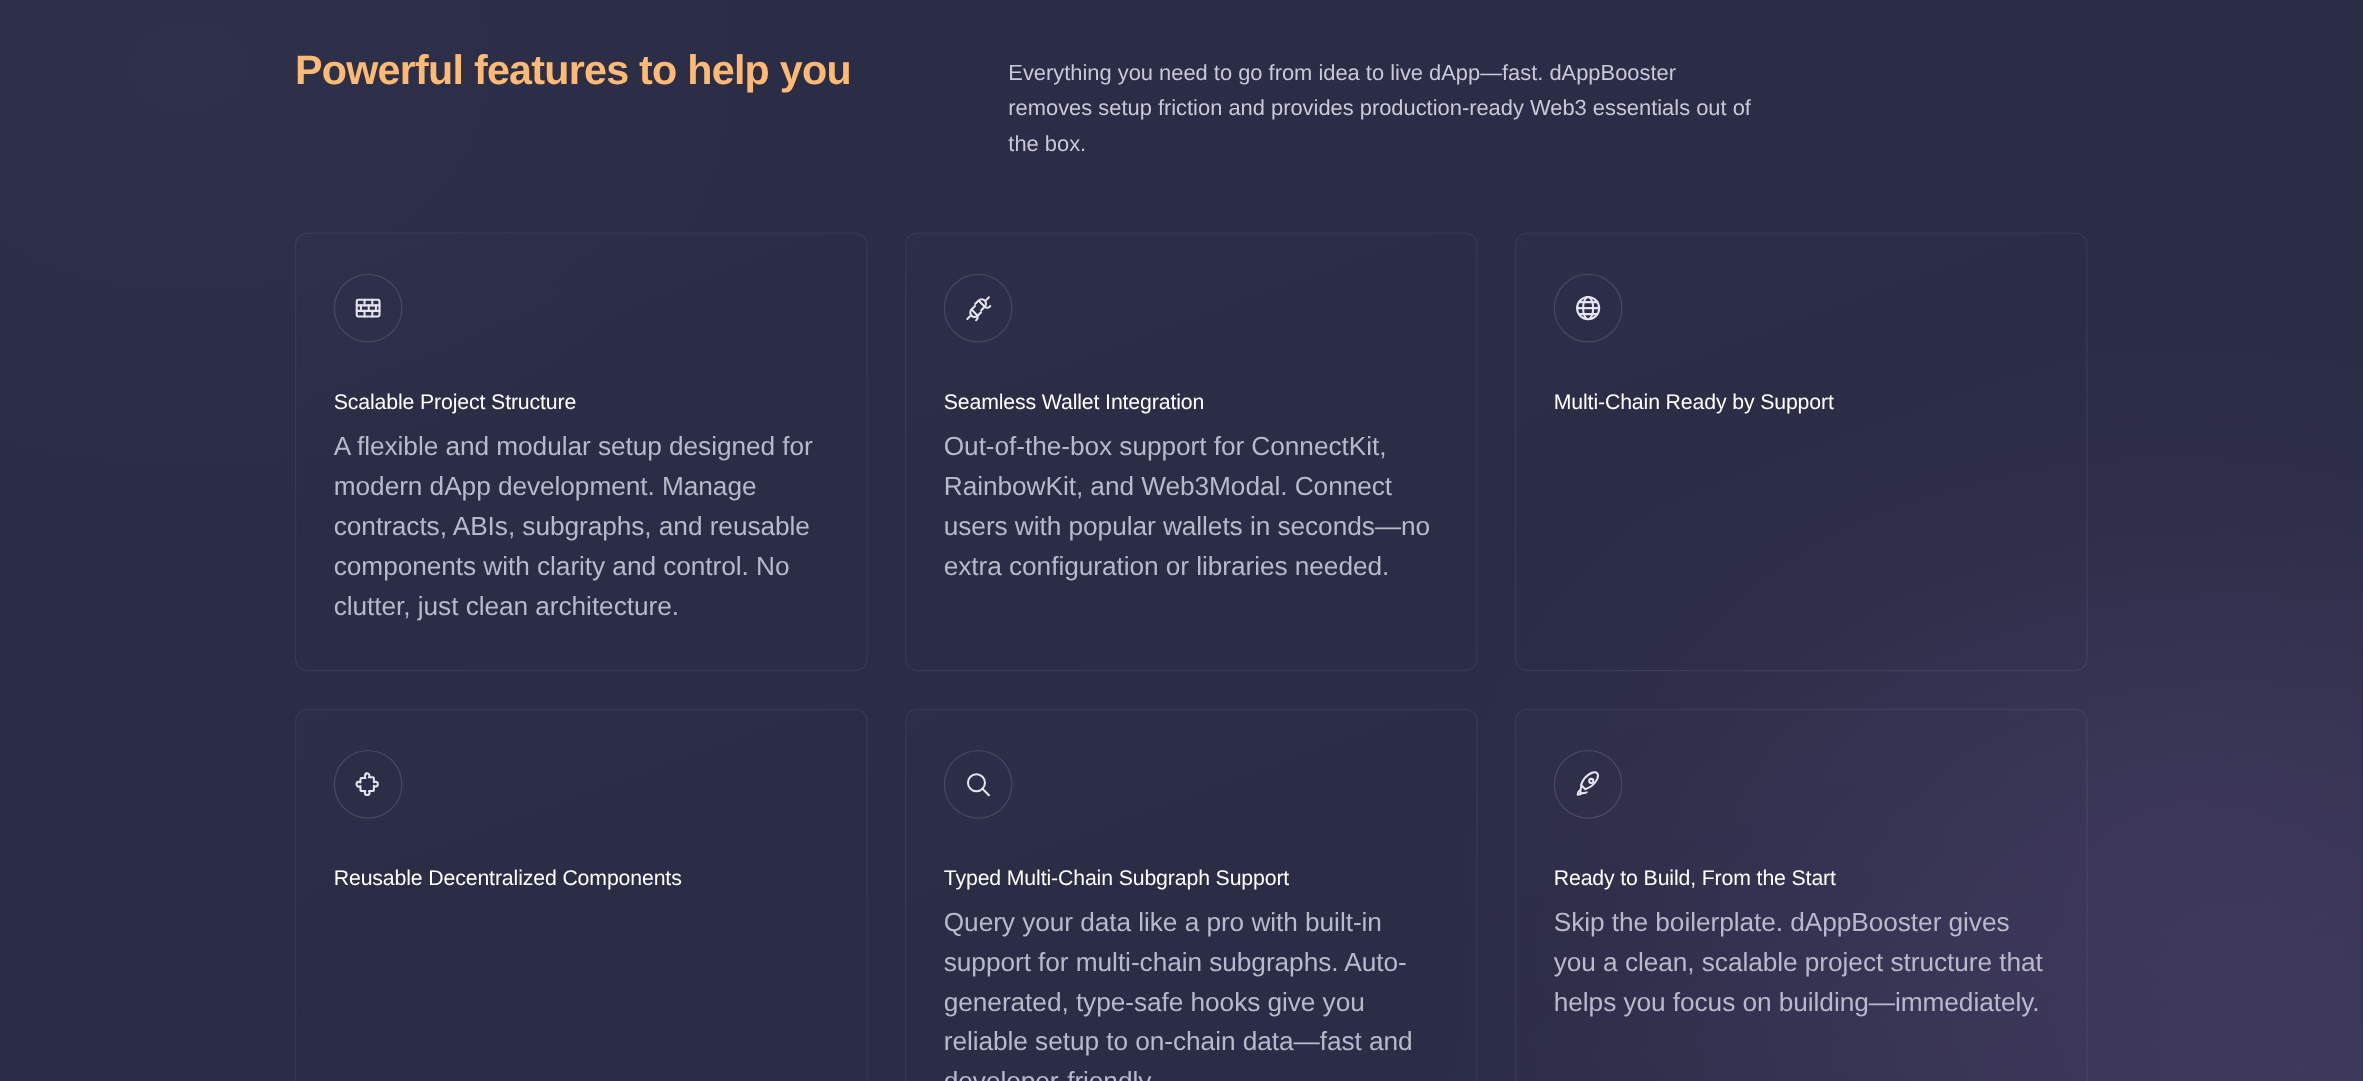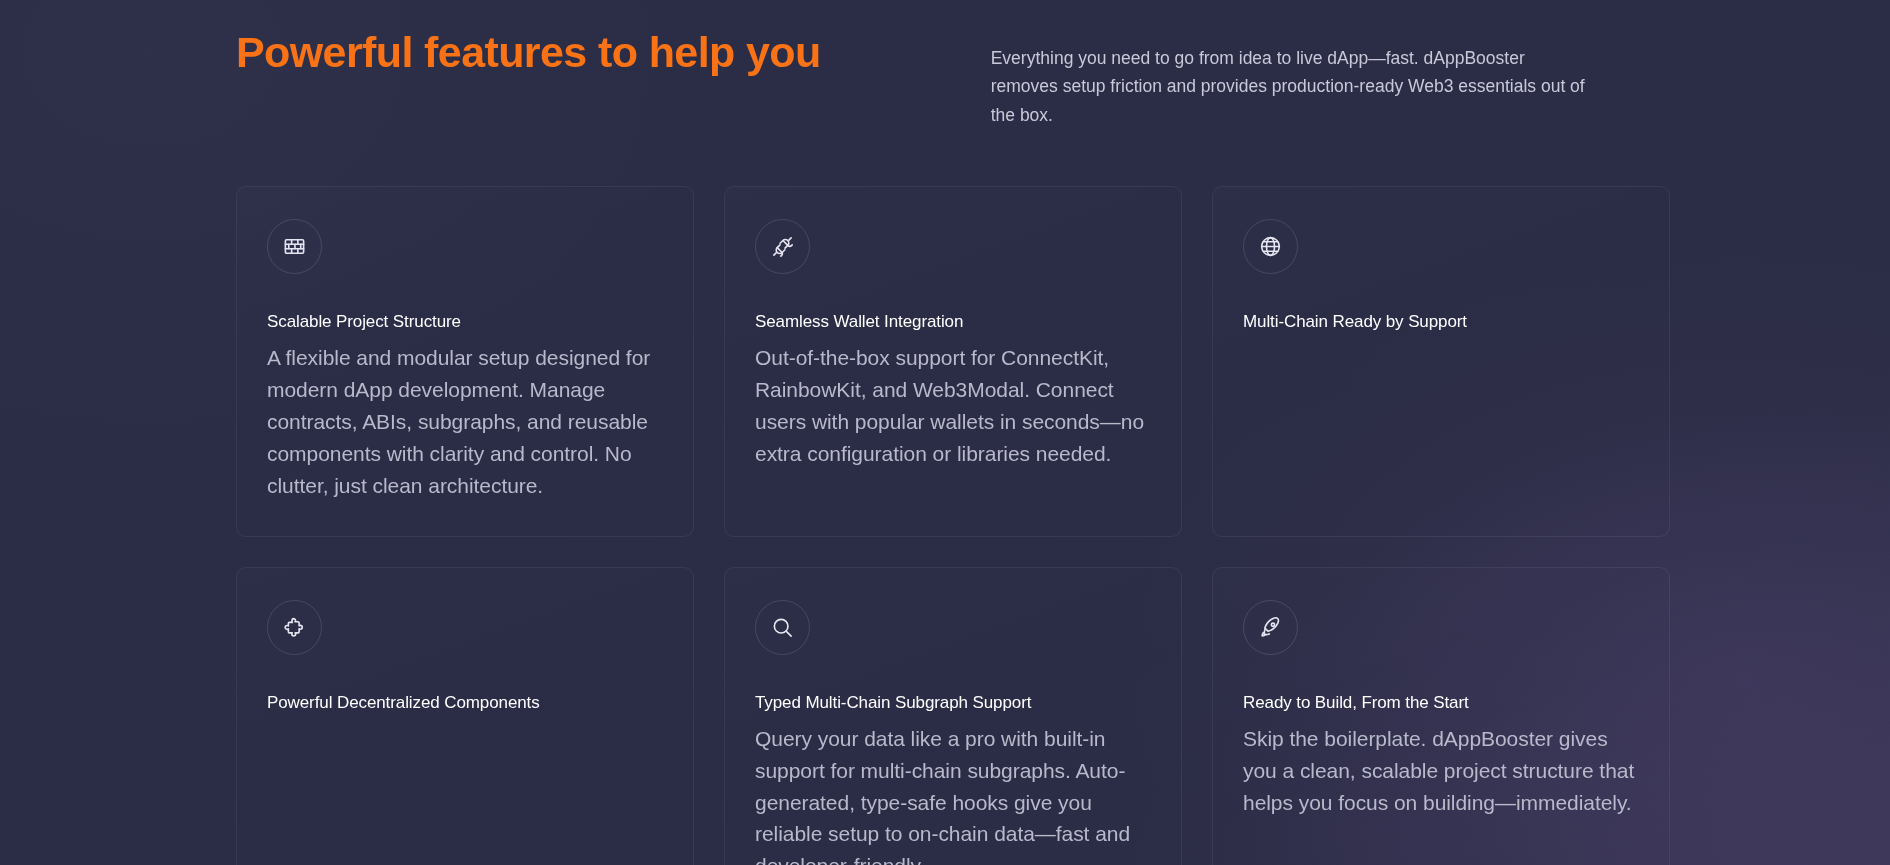--- a/index.html
+++ b/index.html
@@ -40,38 +40,38 @@
 
   
   .header {
     display: flex;
     align-items: flex-start;
     padding: 28px 220px 0 236px;
     gap: 126px;
   }
 
   .headline {
-    font-size: 43px;
+    font-size: 33px;
     line-height: 1.12;
     font-weight: 700;
     letter-spacing: -0.6px;
-    color: #f97316;
+    color: #fdba74;
     max-width: 680px;
     flex: 0 0 auto;
+    margin-top: 10px;
   }
   .headline .line { display: block; }
 
   .intro {
     font-size: 17.5px;
     line-height: 1.62;
     color: #c9c9da;
     max-width: 600px;
     padding-top: 16px;
     flex: 0 0 auto;
-    margin-left: 44px;
   }
 
   
   .grid {
     margin: 57px 0 0 0;
     padding: 0 220px 0 236px;
     display: grid;
     grid-template-columns: repeat(3, 1fr);
     column-gap: 30px;
     row-gap: 30px;
@@ -185,21 +185,21 @@
       </div>
       <div class="card-title">Multi-Chain Ready by Support</div>
     </div>
 
     <div class="card">
       <div class="icon-circle">
         <svg viewBox="0 0 24 24" aria-hidden="true">
           <path d="M9.6 3.4a2 2 0 0 1 3.5 1.3c0 .5-.2.9-.5 1.3h3.2a1 1 0 0 1 1 1v3.3c.4-.3.8-.5 1.3-.5a2 2 0 0 1 0 4c-.5 0-.9-.2-1.3-.5v3.3a1 1 0 0 1-1 1h-3.1c.3.4.5.8.5 1.3a2 2 0 0 1-4 0c0-.5.2-.9.5-1.3H6.6a1 1 0 0 1-1-1v-3.2c-.4.3-.8.5-1.3.5a2 2 0 0 1 0-4c.5 0 .9.2 1.3.5V7.7a1 1 0 0 1 1-1h3.2c-.3-.4-.5-.8-.5-1.3 0-.8.4-1.5 1.1-1.9"></path>
         </svg>
       </div>
-      <div class="card-title">Powerful Decentralized Components</div>
+      <div class="card-title">Reusable Decentralized Components</div>
     </div>
 
     <div class="card">
       <div class="icon-circle">
         <svg viewBox="0 0 24 24" aria-hidden="true">
           <circle cx="10.6" cy="10.6" r="7.1"></circle>
           <line x1="15.8" y1="15.8" x2="21" y2="21"></line>
         </svg>
       </div>
       <div class="card-title">Typed Multi-Chain Subgraph Support</div>

